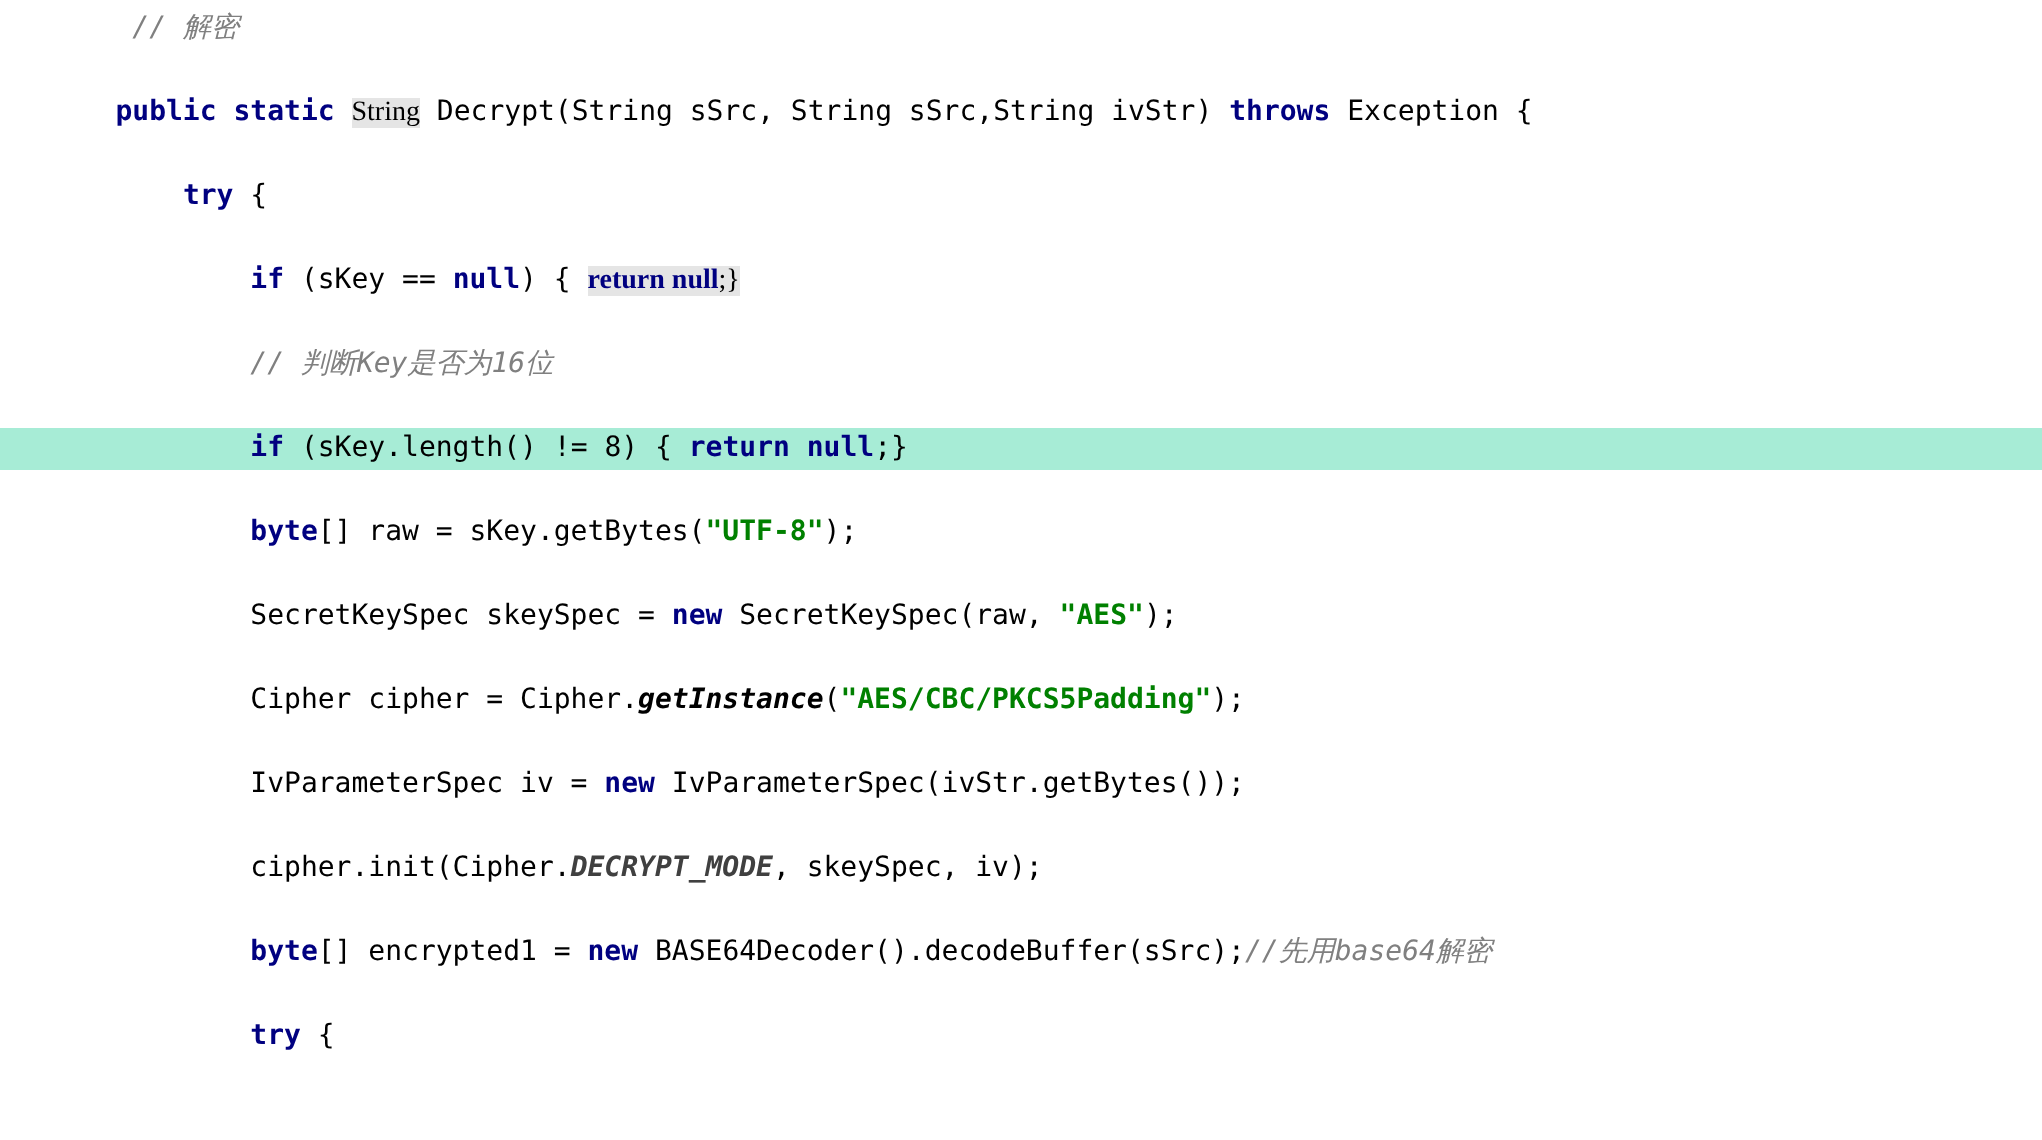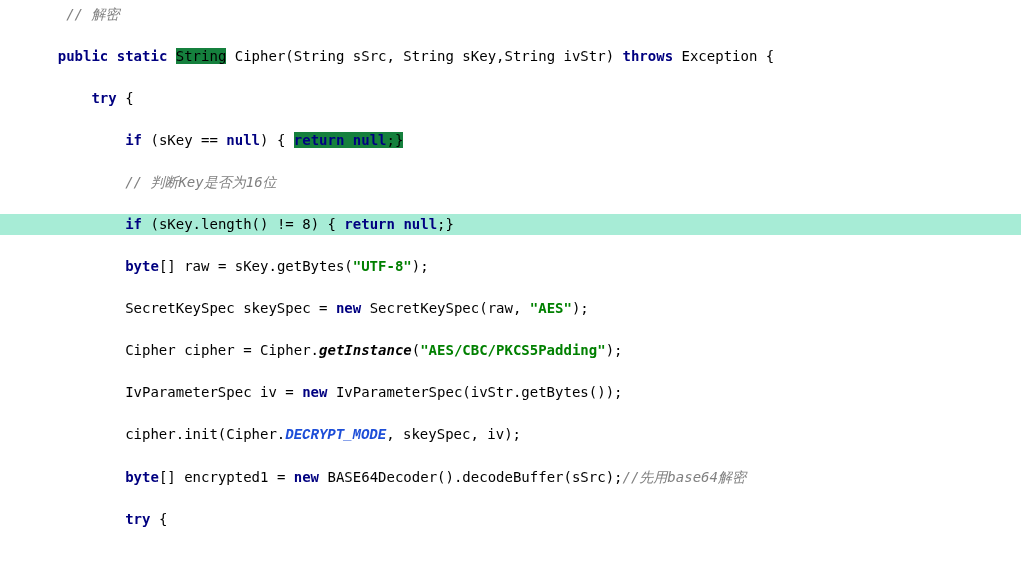--- a/index.html
+++ b/index.html
@@ -20,29 +20,29 @@
   }
   .code-line {
     padding-left: 24px;
   }
   .hl-line {
     background: #a7ecd6;
   }
   .kw { color: #000080; font-weight: bold; text-align: center; }
   .comment { color: #808080; font-style: italic; }
   .str { color: #008000; font-weight: bold; }
-  .static-field { color: #1d4ed8; font-style: italic; font-weight: bold; font-family: Liberation Mono, monospace; }
+  .static-field { color: #404040; font-style: italic; font-weight: bold; }
   .method-static { font-style: italic; font-weight: bold; }
-  .ret-bg { background: #15803d; }
+  .ret-bg { background: #e5e5e5; font-family: Liberation Serif, serif; }
 </style>
 </head>
 <body>
 
 <pre><div class="code-line">     <span class="comment">// 解密</span></div>
-<div class="code-line">    <span class="kw">public</span> <span class="kw">static</span> <span class="ret-bg">String</span> <span>Cipher(String sSrc, String sKey,String ivStr)</span> <span class="kw">throws</span> <span>Exception {</span></div>
+<div class="code-line">    <span class="kw">public</span> <span class="kw">static</span> <span class="ret-bg">String</span> <span>Decrypt(String sSrc, String sSrc,String ivStr)</span> <span class="kw">throws</span> <span>Exception {</span></div>
 <div class="code-line">        <span class="kw">try</span> <span>{</span></div>
 <div class="code-line">            <span class="kw">if</span> <span>(sKey ==</span> <span class="kw">null</span><span>) {</span> <span class="ret-bg"><span class="kw">return</span> <span class="kw">null</span><span>;}</span></span></div>
 <div class="code-line">            <span class="comment">// 判断Key是否为16位</span></div>
 <div class="code-line hl-line">            <span class="kw">if</span> <span>(sKey.length() !=</span> <span class="">8</span><span>) {</span> <span class="kw">return</span> <span class="kw">null</span><span>;}</span></div>
 <div class="code-line">            <span class="kw">byte</span><span>[] raw = sKey.getBytes(</span><span class="str">"UTF-8"</span><span>);</span></div>
 <div class="code-line">            <span>SecretKeySpec skeySpec =</span> <span class="kw">new</span> <span>SecretKeySpec(raw,</span> <span class="str">"AES"</span><span>);</span></div>
 <div class="code-line">            <span>Cipher cipher = Cipher.</span><span class="method-static">getInstance</span><span>(</span><span class="str">"AES/CBC/PKCS5Padding"</span><span>);</span></div>
 <div class="code-line">            <span>IvParameterSpec iv =</span> <span class="kw">new</span> <span>IvParameterSpec(ivStr.getBytes());</span></div>
 <div class="code-line">            <span>cipher.init(Cipher.</span><span class="static-field">DECRYPT_MODE</span><span>, skeySpec, iv);</span></div>
 <div class="code-line">            <span class="kw">byte</span><span>[] encrypted1 =</span> <span class="kw">new</span> <span>BASE64Decoder().decodeBuffer(sSrc);</span><span class="comment">//先用base64解密</span></div>

